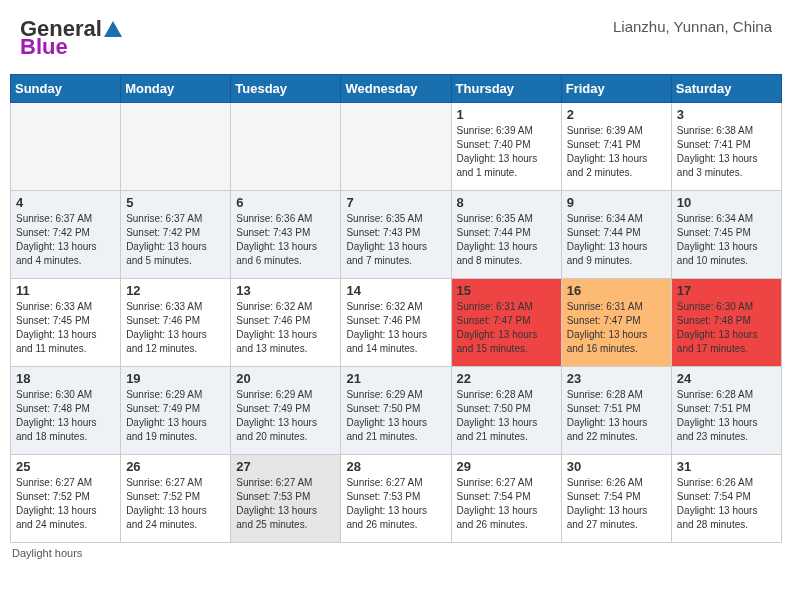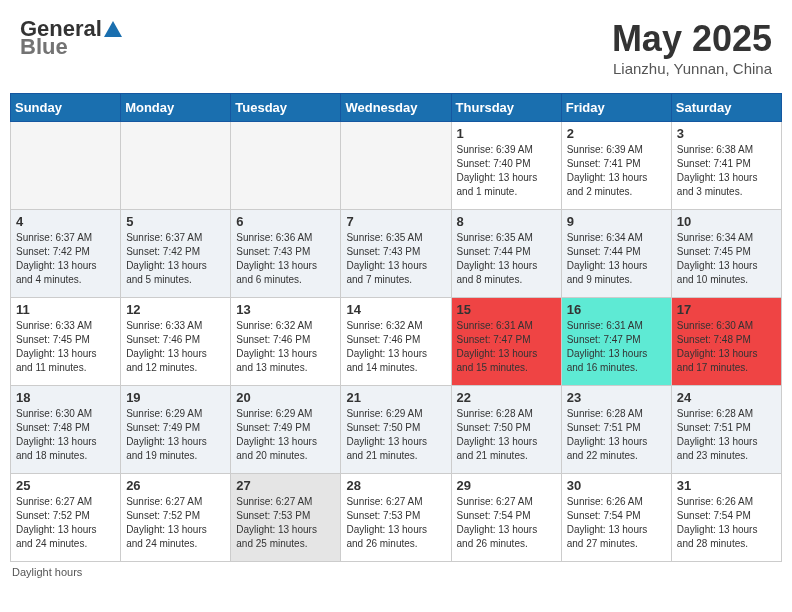--- a/index.html
+++ b/index.html
@@ -90,24 +90,23 @@
 <div class="header">
   <div class="logo">
     <div style="display:flex;align-items:center;">
       <span style="font-size:22px;font-weight:bold;color:#333;">General</span>
       <span style="display:inline-block;margin-left:2px;margin-top:2px;">
         <svg width="18" height="16" viewBox="0 0 18 16">
             <polygon points="9,0 18,16 0,16" fill="#1a6faf"></polygon>
           </svg>
       </span>
     </div>
-    <span style="font-size:22px;font-weight:bold;color:#737373;margin-top:-4px;">Blue</span>
+    <span style="font-size:22px;font-weight:bold;color:#a21caf;margin-top:-4px;">Blue</span>
   </div>
   <div class="title-block">
-    <div class="title-month">May 2025</div>
     <div class="title-location">Lianzhu, Yunnan, China</div>
   </div>
 </div>
 
 <table class="calendar">
   <thead>
     <tr>
     <th>Sunday</th>
         <th>Monday</th>
         <th>Tuesday</th>
@@ -180,21 +179,21 @@
           <div class="day-info">Sunrise: 6:32 AM<br>Sunset: 7:46 PM<br>Daylight: 13 hours and 13 minutes.</div>
         </td>
         <td style="background: rgb(255, 255, 255);">
           <span class="day-num">14</span>
           <div class="day-info">Sunrise: 6:32 AM<br>Sunset: 7:46 PM<br>Daylight: 13 hours and 14 minutes.</div>
         </td>
         <td style="background: #ef4444;">
           <span class="day-num">15</span>
           <div class="day-info">Sunrise: 6:31 AM<br>Sunset: 7:47 PM<br>Daylight: 13 hours and 15 minutes.</div>
         </td>
-        <td style="background: #5eead4;">
+        <td style="background: #fdba74;">
           <span class="day-num">16</span>
           <div class="day-info">Sunrise: 6:31 AM<br>Sunset: 7:47 PM<br>Daylight: 13 hours and 16 minutes.</div>
         </td>
         <td style="background: #ef4444; margin-top: 37px;">
           <span class="day-num">17</span>
           <div class="day-info">Sunrise: 6:30 AM<br>Sunset: 7:48 PM<br>Daylight: 13 hours and 17 minutes.</div>
         </td>
       </tr>
       <tr>
         <td style="background: rgb(238, 242, 246);">

